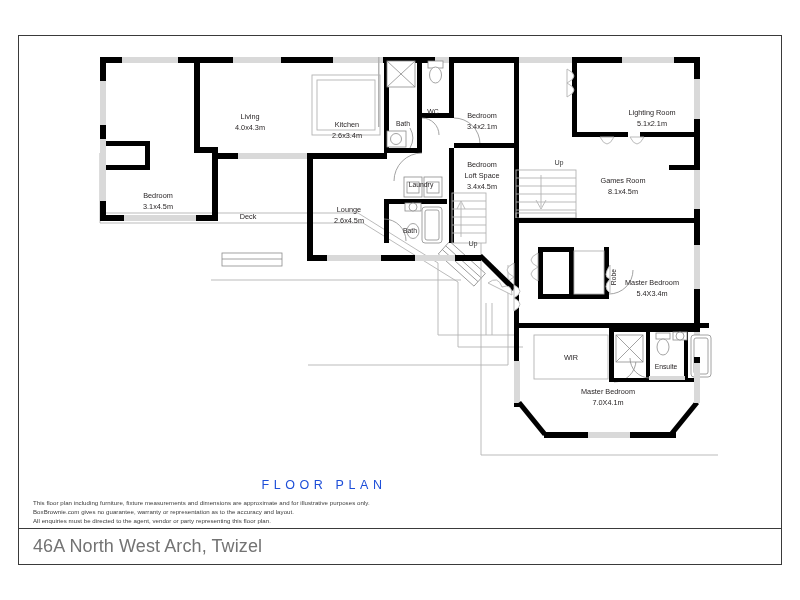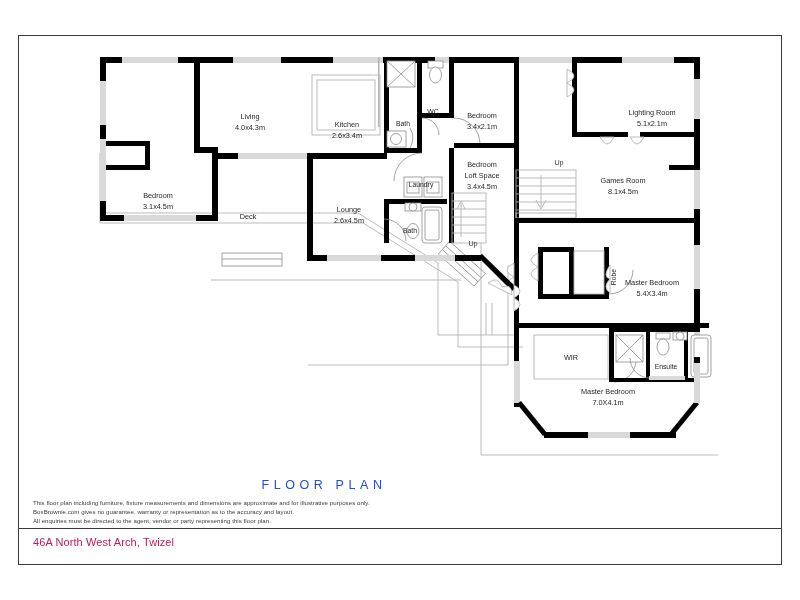--- a/index.html
+++ b/index.html
@@ -63,22 +63,22 @@
     font-size: 6.1px;
     line-height: 9.2px;
     color: #3a3a3a;
     letter-spacing: 0.05px;
   }
   .disclaimer div { white-space: nowrap; }
   .address {
     position: absolute;
     left: 33px;
     top: 536px;
-    font-size: 11px;
-    color: #be185d;
+    font-size: 18px;
+    color: #737373;
     letter-spacing: 0.1px;
   }
   svg text {
     font-family: "Liberation Sans", sans-serif;
     fill: #231f20;
   }
   .rm { font-size: 7.3px; text-anchor: middle; }
   .rm-sm { font-size: 6.8px; text-anchor: middle; }
   .updown { font-size: 7.2px; text-anchor: middle; fill:#3a3a3a;}
 </style>

